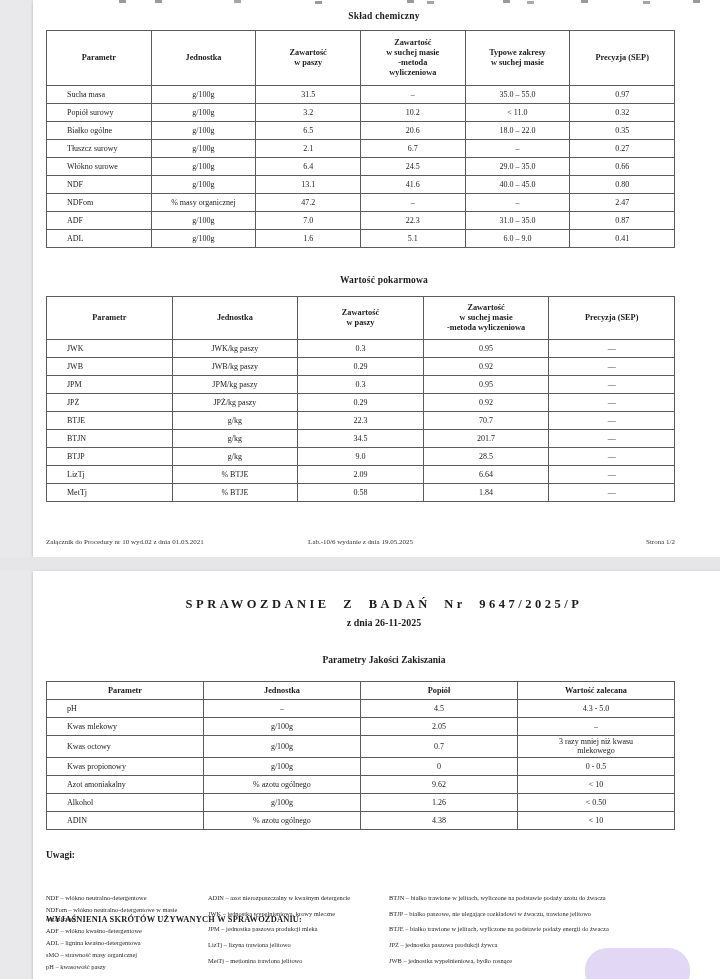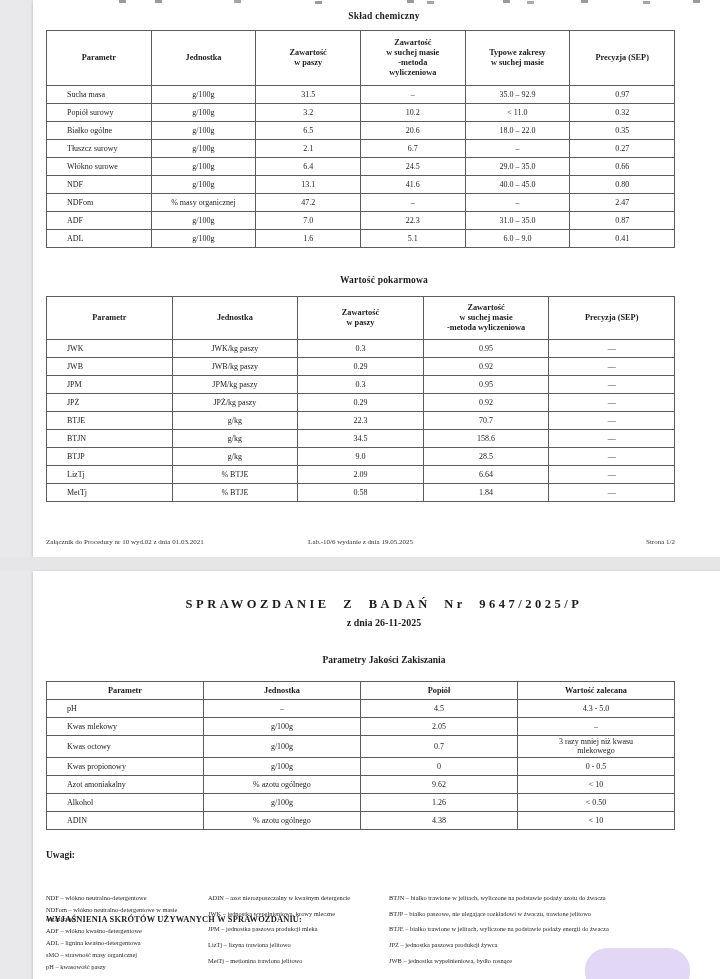--- a/index.html
+++ b/index.html
@@ -103,21 +103,21 @@
 w suchej masie</th>
           <th>Precyzja (SEP)</th>
         </tr>
       </thead>
       <tbody>
         <tr>
           <td>Sucha masa</td>
           <td>g/100g</td>
           <td>31.5</td>
           <td>–</td>
-          <td>35.0 – 92.9</td>
+          <td>35.0 – 55.0</td>
           <td>0.97</td>
         </tr>
         <tr>
           <td>Popiół surowy</td>
           <td>g/100g</td>
           <td>3.2</td>
           <td>10.2</td>
           <td>&lt; 11.0</td>
           <td>0.32</td>
         </tr>
@@ -227,21 +227,21 @@
           <td>BTJE</td>
           <td>g/kg</td>
           <td>22.3</td>
           <td>70.7</td>
           <td>—</td>
         </tr>
         <tr>
           <td>BTJN</td>
           <td>g/kg</td>
           <td>34.5</td>
-          <td>158.6</td>
+          <td>201.7</td>
           <td>—</td>
         </tr>
         <tr>
           <td>BTJP</td>
           <td>g/kg</td>
           <td>9.0</td>
           <td>28.5</td>
           <td>—</td>
         </tr>
         <tr>

